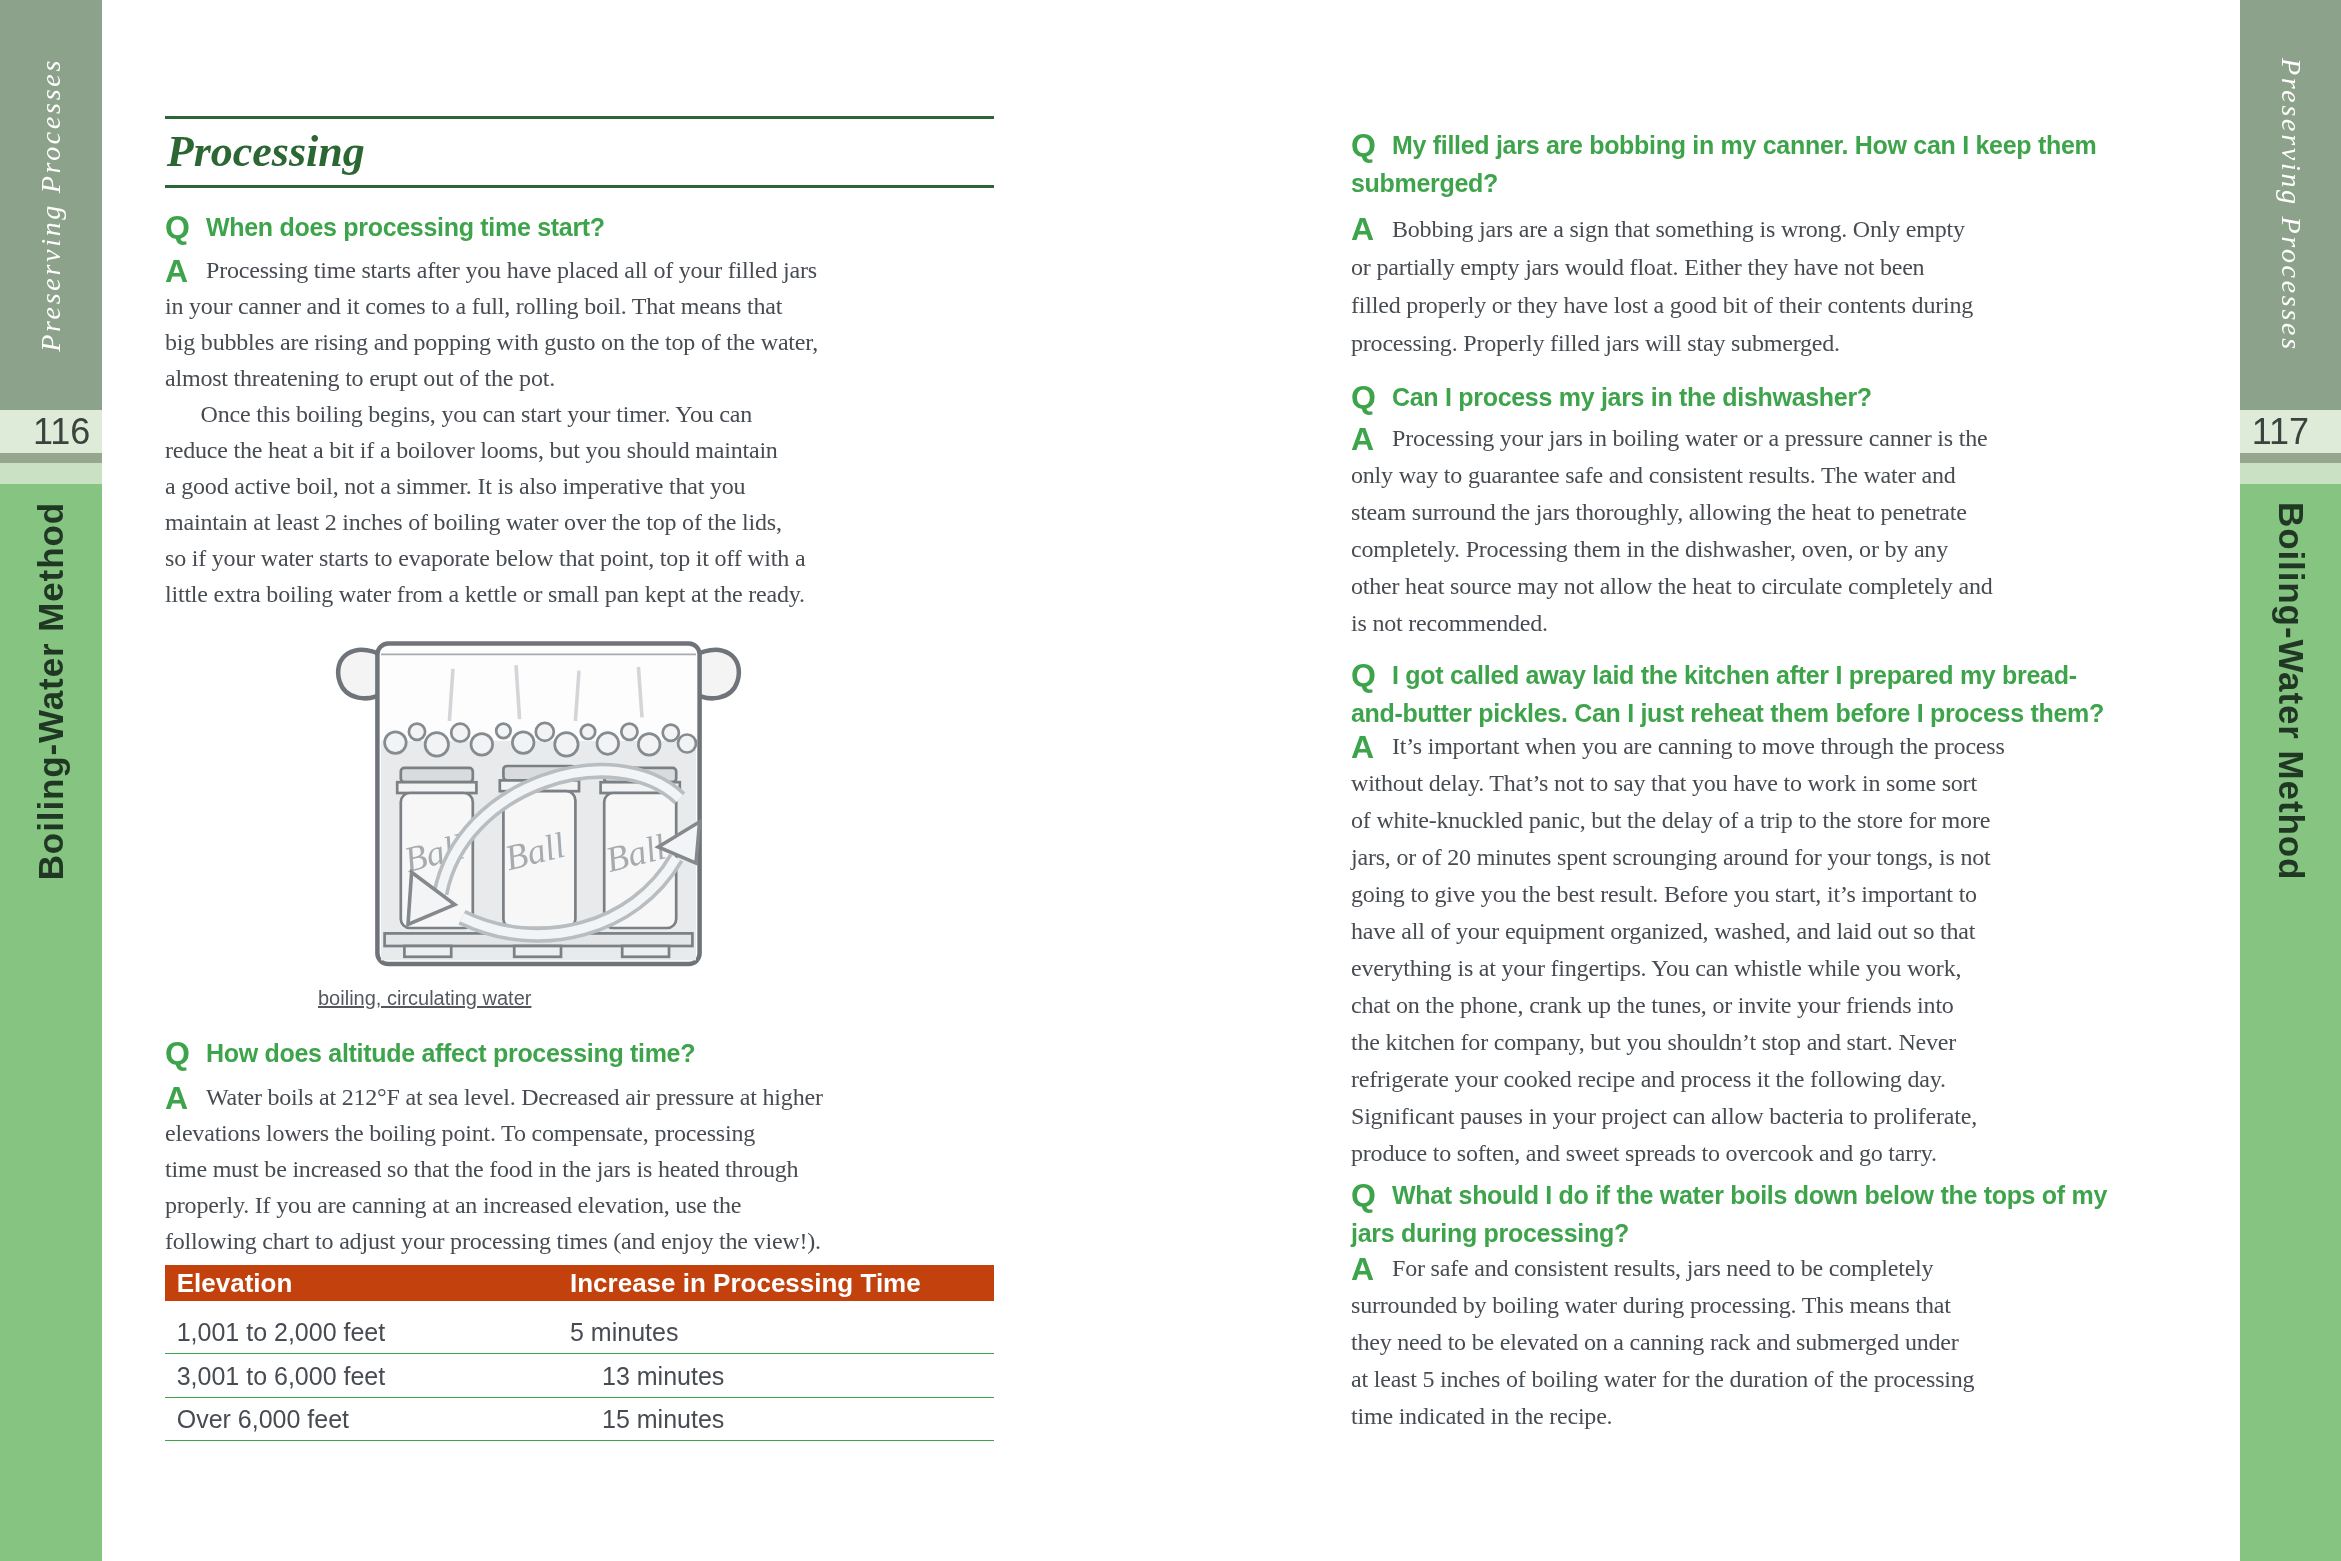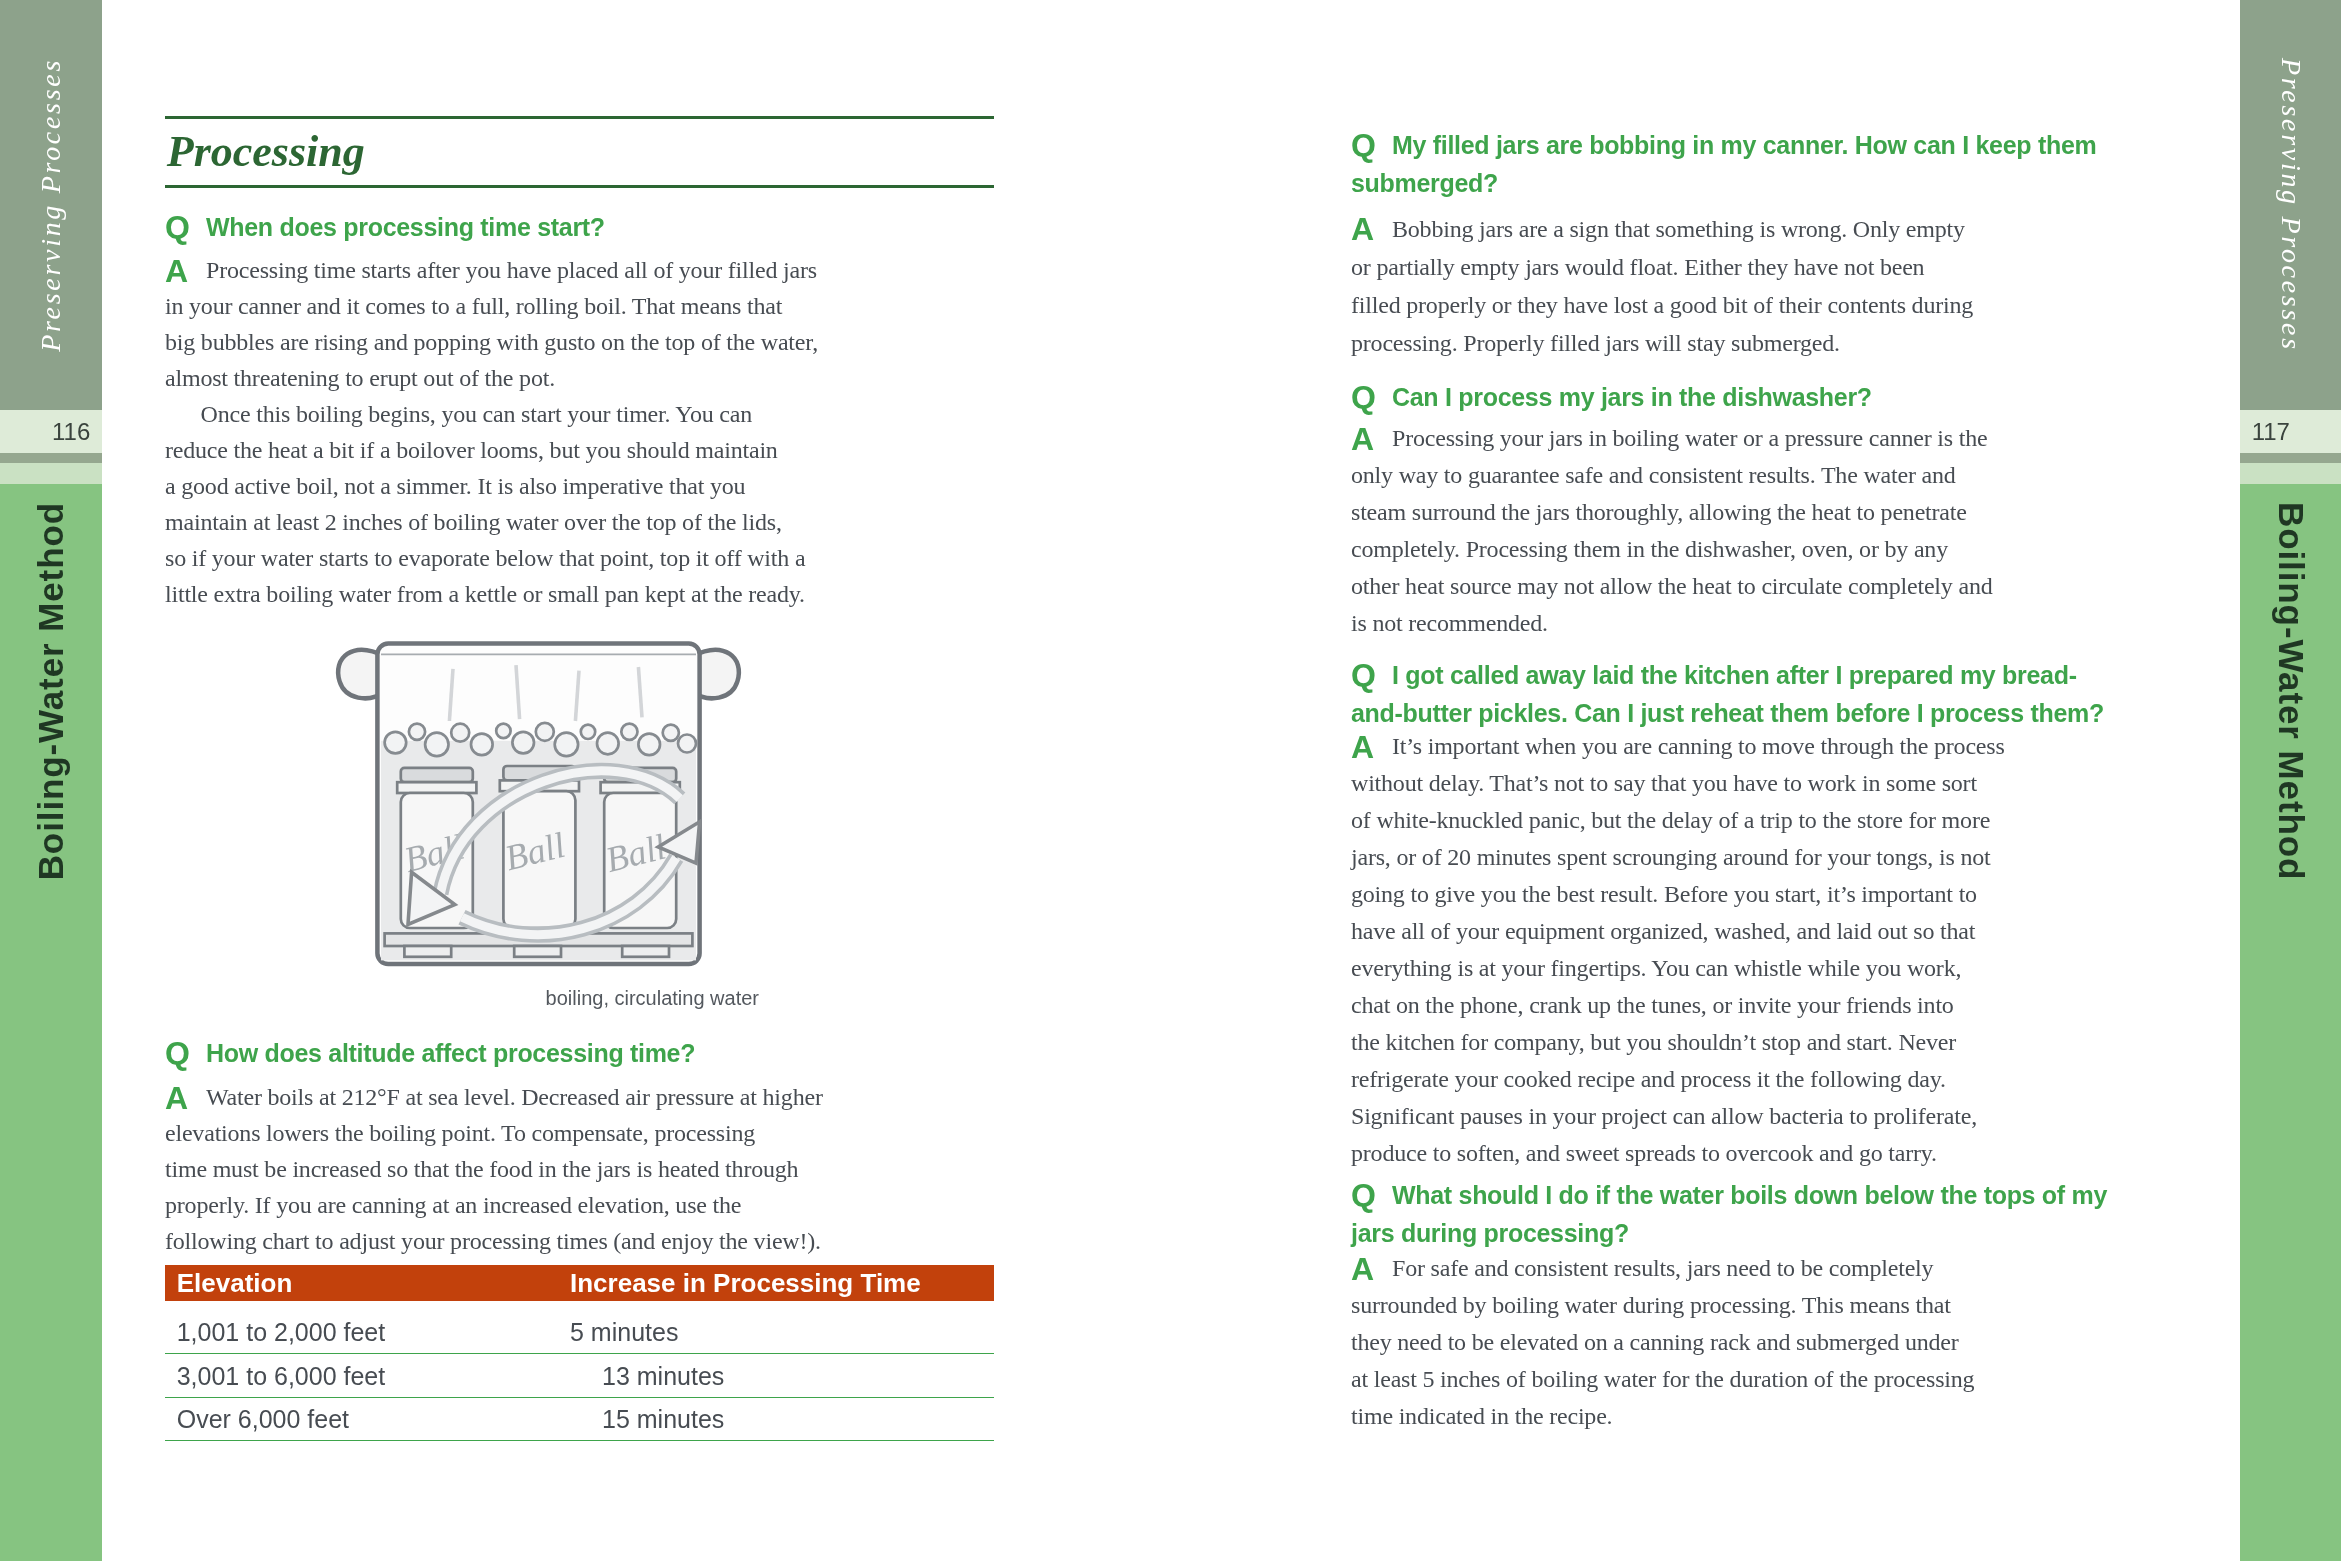--- a/index.html
+++ b/index.html
@@ -7,21 +7,21 @@
     width:2342px;height:1561px;position:relative;background:#ffffff;
     font-family:"Liberation Sans",sans-serif;overflow:hidden;
   }
   *{box-sizing:border-box;}
 
   
   .sidebar{position:absolute;top:0;width:102px;height:1561px;display:flex;flex-direction:column;}
   .sidebar.left{left:0;}
   .sidebar.right{left:2240px;}
   .sb-sage{height:410px;background:#8DA28B;display:flex;align-items:center;justify-content:center;}
-  .sb-num{height:43px;background:#DEEBD8;font-size:24px;line-height:43px;color:#3A433D;}
+  .sb-num{height:43px;background:#DEEBD8;font-size:36px;line-height:43px;color:#3A433D;}
   .sidebar.left  .sb-num{text-align:right;padding-right:11.7px;}
   .sidebar.right .sb-num{text-align:left;padding-left:11.7px;}
   .sb-strip{height:10px;background:#95A78F;}
   .sb-light{height:21px;background:#CAE1C3;}
   .sb-green{flex:1;background:#86C481;display:flex;justify-content:center;align-items:flex-start;padding-top:18px;}
   .vtext-serif{writing-mode:vertical-rl;font:italic 28px "Liberation Serif",serif;color:#ffffff;letter-spacing:2.7px;}
   .vtext-sans{writing-mode:vertical-rl;font:700 35px "Liberation Sans",sans-serif;color:#1F3723;letter-spacing:0.9px;}
   .flip{transform:rotate(180deg);}
 
   
@@ -34,21 +34,21 @@
   .page-title{margin:9px 0 10.8px 1.8px;font:italic 600 44px "Liberation Serif",serif;color:#2C6633;line-height:47px;}
 
   .marker{float:left;width:41px;font:700 32px "Liberation Sans",sans-serif;color:#3EA44B;line-height:1.02;padding-top:2.7px;}
   .q{font:700 25px "Liberation Sans",sans-serif;color:#3EA44B;line-height:38px;letter-spacing:-0.3px;}
   .qtext,.atext{white-space:pre-line;}
   .a{font:400 24px "Liberation Serif",serif;color:#474C52;letter-spacing:-0.2px;}
   .lh40{line-height:36px;}
   .lh41{line-height:37px;}
   .lh42{line-height:38px;}
 
-  .fig-caption{font:400 20px "Liberation Sans",sans-serif;color:#53585E;text-align:right;}
+  .fig-caption{font:400 20px "Liberation Sans",sans-serif;color:#53585E;text-align:left;text-decoration:underline;}
 
   
   .alt-table{width:829px;}
   .t-head{height:36px;background:#c2410c;display:flex;align-items:center;color:#ffffff;font:700 26px "Liberation Sans",sans-serif;}
   .t-row{height:42px;display:flex;align-items:center;border-bottom:1.8px solid #3EA44B;color:#474C52;font:400 25px "Liberation Sans",sans-serif;}
   .t-row{background:#ffffff;}
   .c1{width:405px;padding-left:11.7px;flex:0 0 auto;}
   .c2{flex:1;}
   .t-row + .t-row{margin-top:1.8px;gap:32px;}
 </style>

